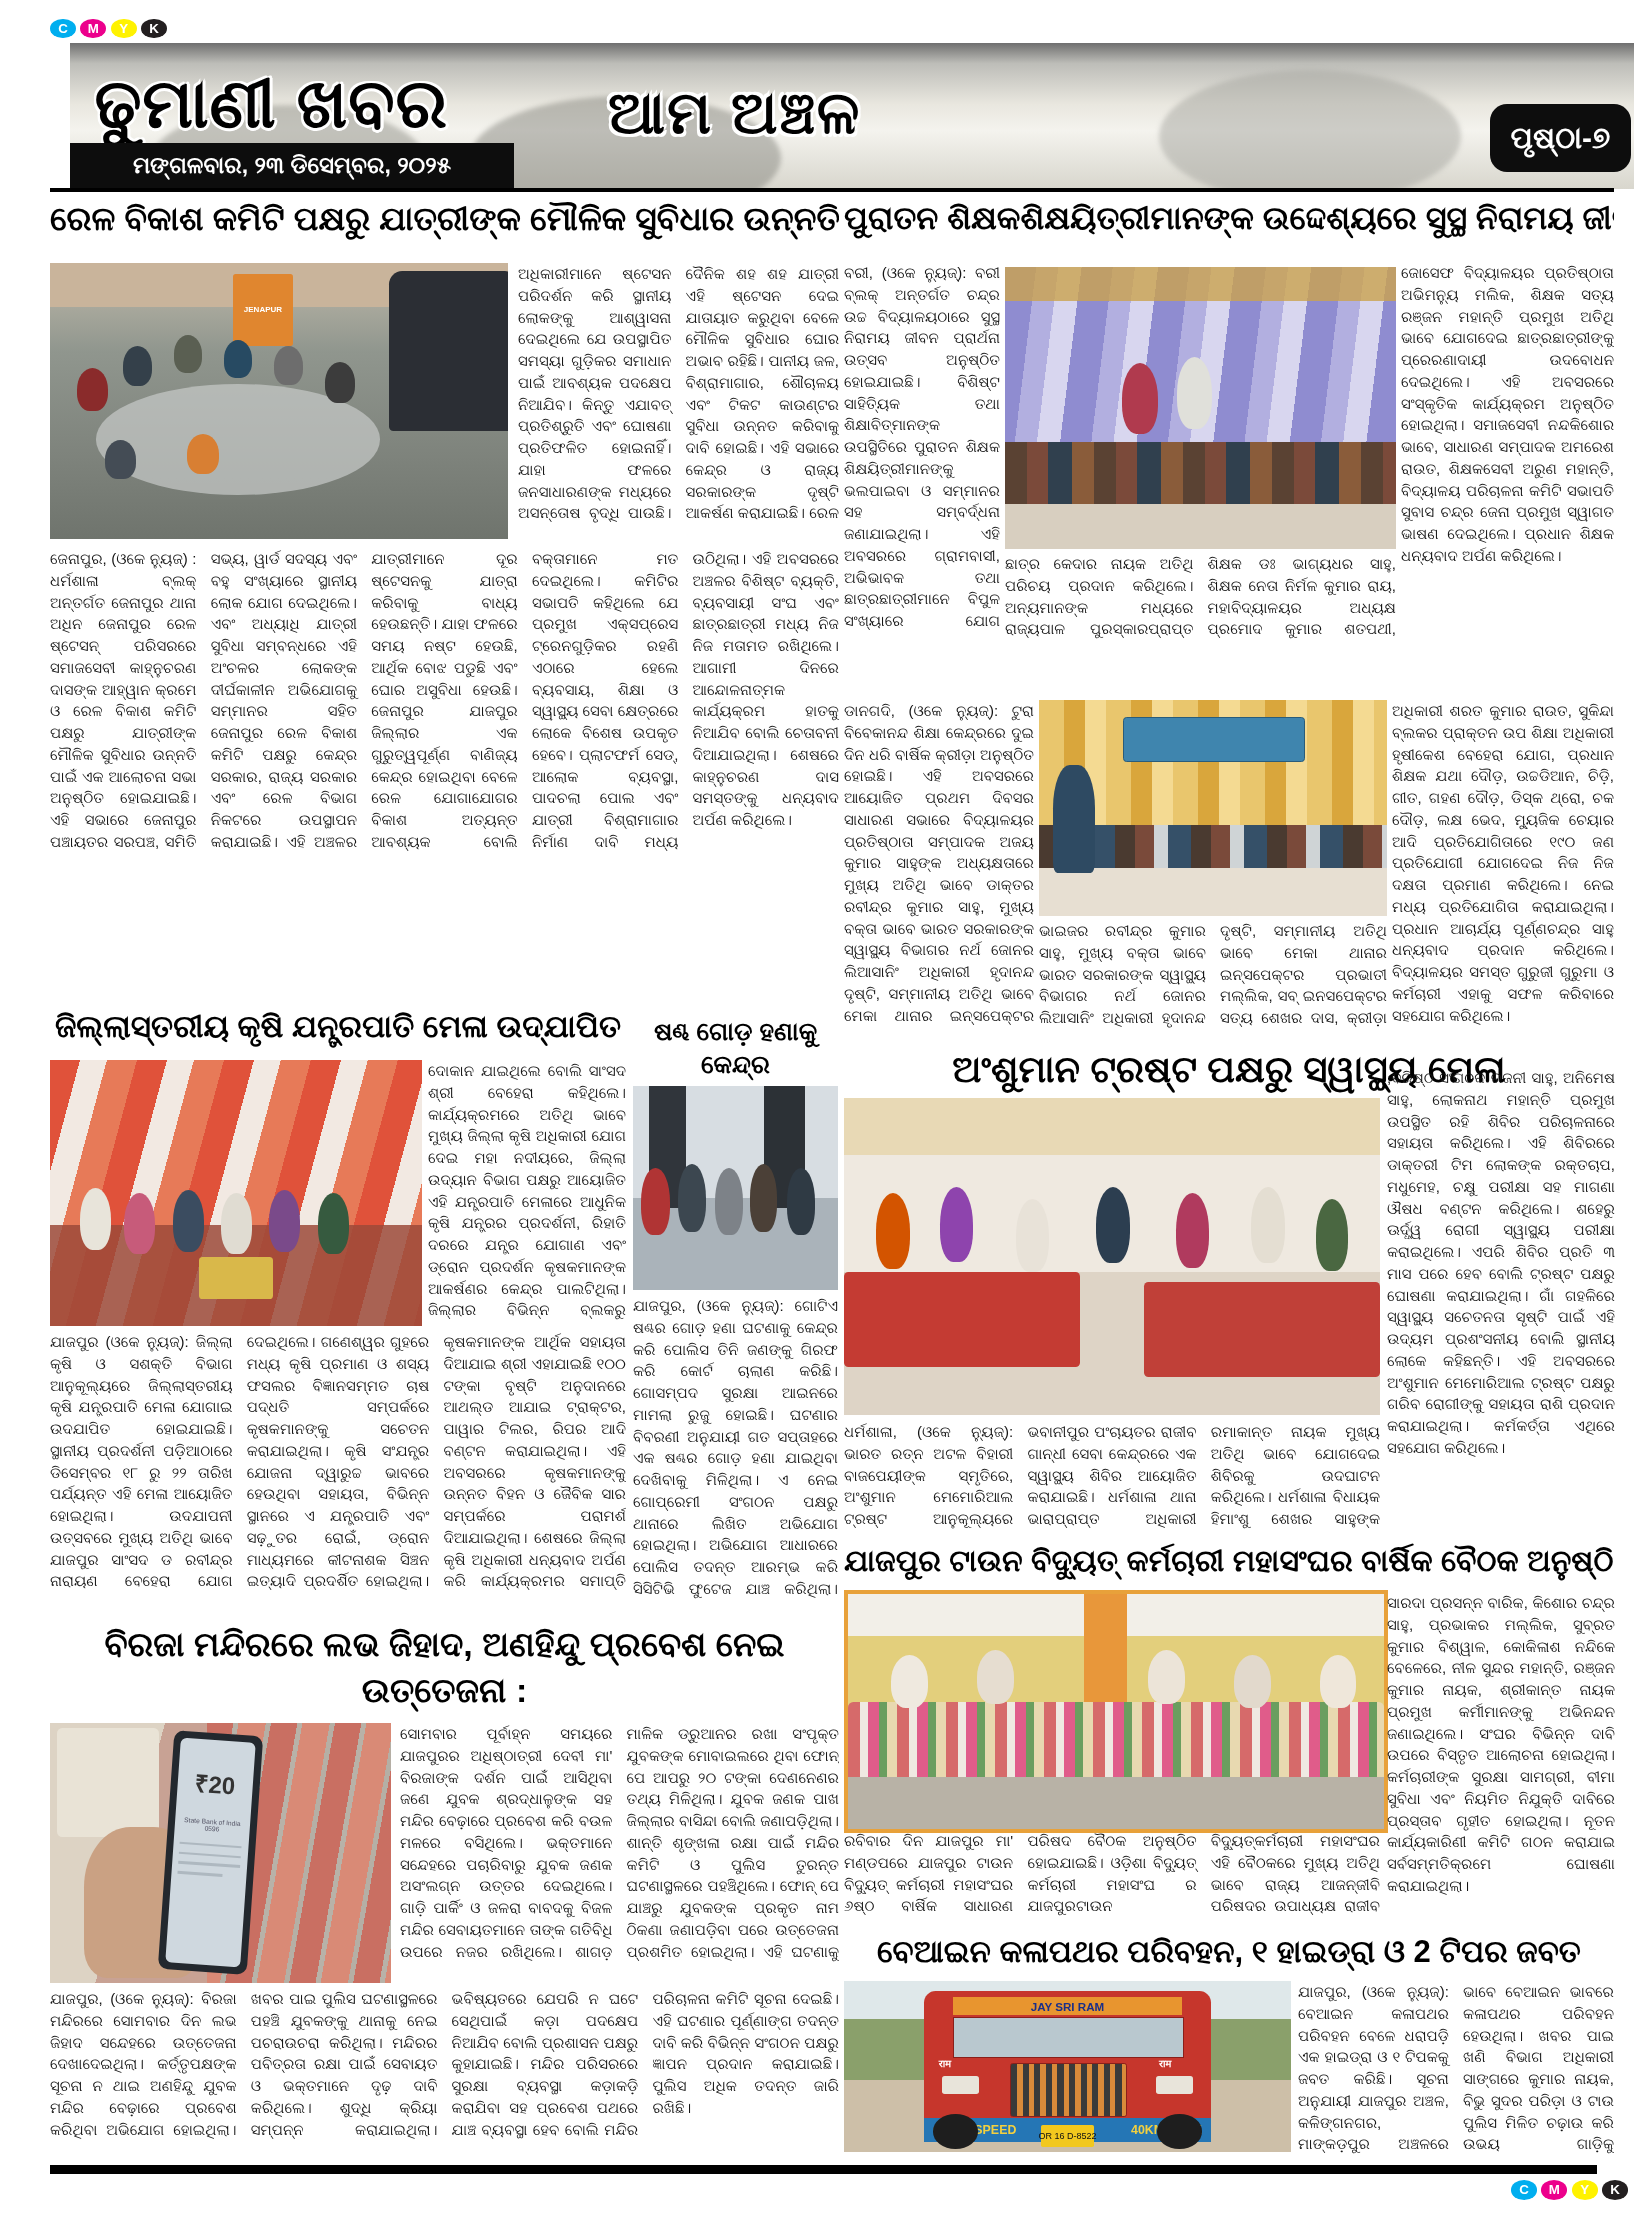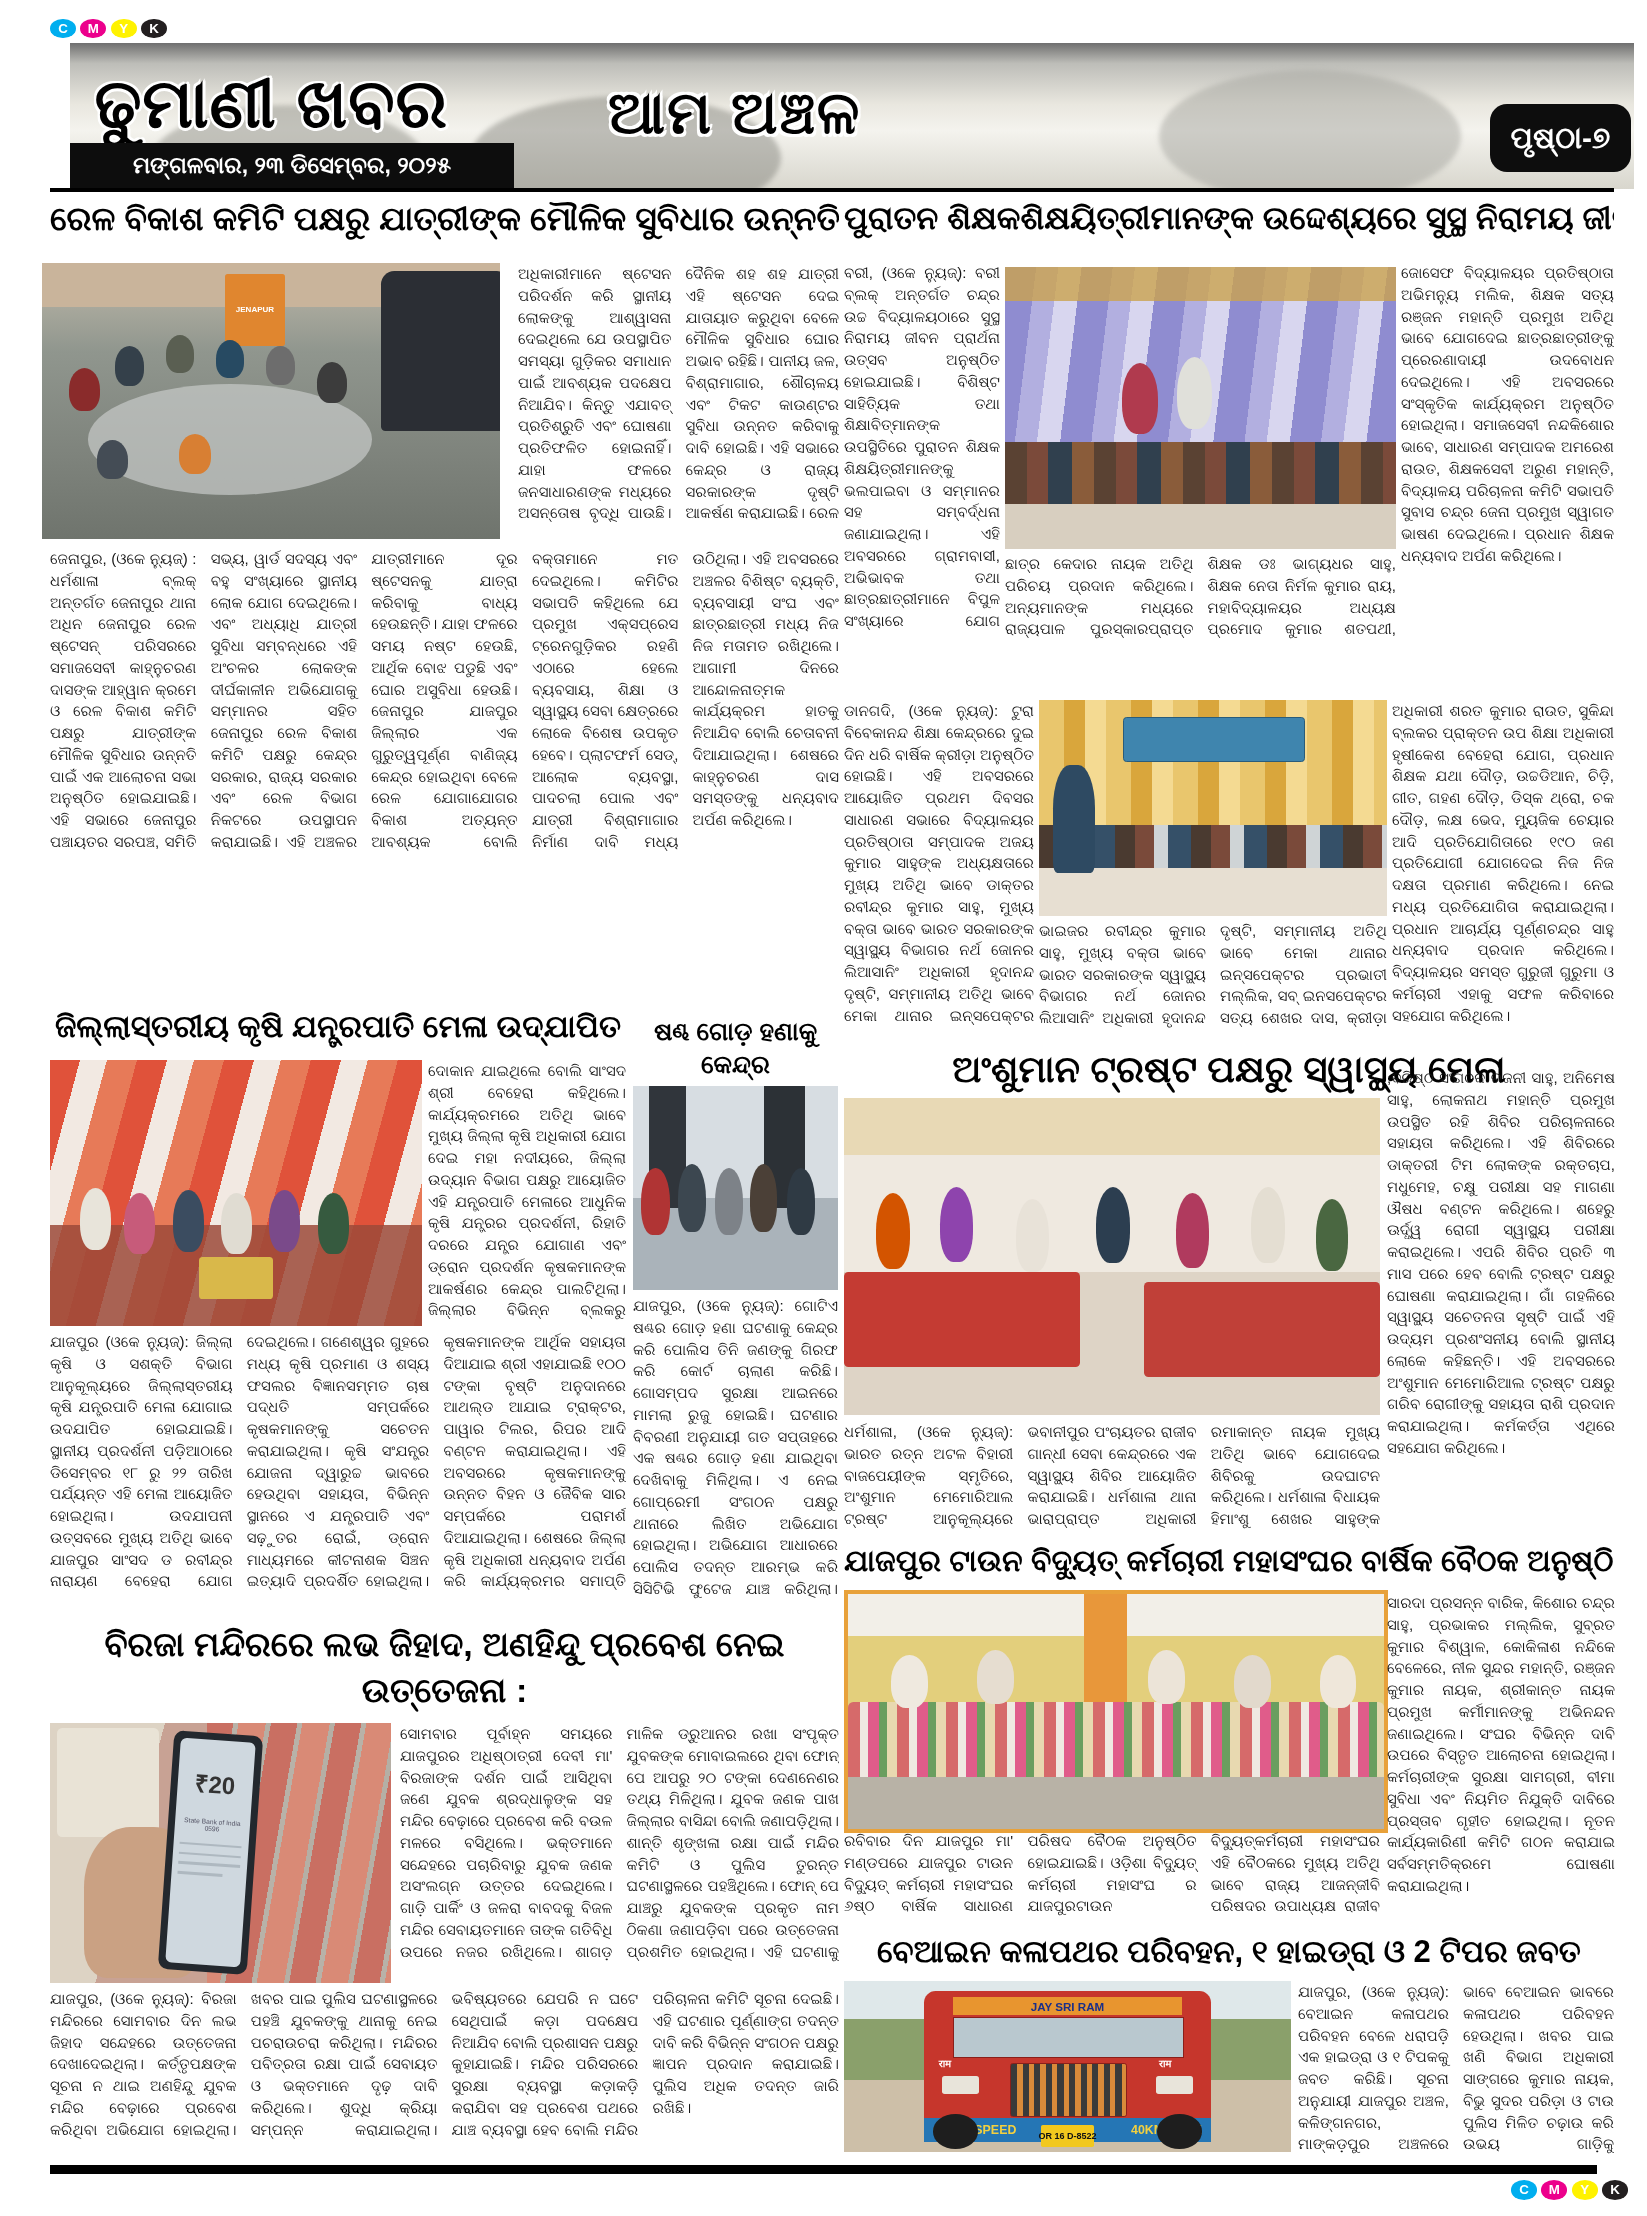--- a/index.html
+++ b/index.html
@@ -50,21 +50,21 @@
     <div class="mh-blob" style="left:1089px;top:27px;width:302px;height:133px;background:#a7a7a1;opacity:.5;"></div>
     <div class="abs nameplate" style="left:24.4px;top:21.3px;">ଢୁମାଣୀ ଖବର</div>
     <div class="abs section-title" style="left:538px;top:36px;">ଆମ ଅଞ୍ଚଳ</div>
     <div class="abs pagebadge" style="left:1420px;top:61px;width:141px;height:68px;">ପୃଷ୍ଠା-୭</div>
     <div class="abs datebar" style="left:0;top:100px;width:444px;height:45px;">ମଙ୍ଗଳବାର, ୨୩ ଡିସେମ୍ବର, ୨୦୨୫</div>
   </div>
   <div class="abs rule" style="left:50px;top:188px;width:1564px;height:4.4px;"></div>
 
   <div class="abs hl" style="left:50px;top:199px;width:789px;height:54px;font-size:33px;white-space:nowrap;">ରେଳ ବିକାଶ କମିଟି ପକ୍ଷରୁ ଯାତ୍ରୀଙ୍କ ମୌଳିକ ସୁବିଧାର ଉନ୍ନତି ପାଇଁ ଆଲୋଚନା ଓ ଦାବି</div>
 
-  <div class="abs photo" style="left:42px;top:263px;width:458px;height:276px;background:linear-gradient(180deg,#bcae9c 0%,#a8a89c 16%,#90968e 32%,#7e837c 70%,#6f746d 100%);">
+  <div class="abs photo" style="left:50px;top:263px;width:458px;height:276px;background:linear-gradient(180deg,#bcae9c 0%,#a8a89c 16%,#90968e 32%,#7e837c 70%,#6f746d 100%);">
     <div class="ph-el" style="left:0;top:0;width:100%;height:16%;background:#c9b49b;"></div>
     <div class="ph-el" style="left:40%;top:4%;width:13%;height:26%;background:#e0862f;border-radius:2.7px;display:flex;align-items:center;justify-content:center;">
       <span class="tinytxt" style="position:static;color:#fff;font-size:8px;">JENAPUR</span>
     </div>
     <div class="ph-el" style="left:74%;top:3%;width:27%;height:58%;background:#2b2e34;border-radius:13.3px 8px 4.4px 4.4px;"></div>
     <div class="ph-el" style="left:10%;top:44%;width:62%;height:40%;background:#c7cbc9;border-radius:50%;opacity:.7;"></div>
     <div class="person" style="left:6%;top:38%;width:31px;height:43px;background:#8a2b2b;"></div>
     <div class="person" style="left:16%;top:30%;width:29px;height:40px;background:#34404a;"></div>
     <div class="person" style="left:27%;top:26%;width:28.4px;height:38px;background:#5a5f52;"></div>
     <div class="person" style="left:38%;top:28%;width:28.4px;height:38px;background:#274a62;"></div>
@@ -207,21 +207,21 @@
       <div style="position:absolute;left:6%;top:56%;width:13%;height:12%;background:#e8e4da;border-radius:2.7px;"></div>
       <div style="position:absolute;left:81%;top:56%;width:13%;height:12%;background:#e8e4da;border-radius:2.7px;"></div>
       <div style="position:absolute;left:5%;top:44%;width:14%;height:10%;color:#fff;font-weight:bold;font-size:9.8px;">राम</div>
       <div style="position:absolute;left:82%;top:44%;width:14%;height:10%;color:#fff;font-weight:bold;font-size:9.8px;">राम</div>
       <div style="position:absolute;left:0;top:84%;width:100%;height:16%;background:#2576b5;display:flex;align-items:center;justify-content:space-between;padding:0 3%;box-sizing:border-box;">
         <span style="color:#f4d03f;font-weight:bold;font-size:12.4px;white-space:nowrap;">GOOD SPEED</span>
         <span style="color:#f4d03f;font-weight:bold;font-size:12.4px;white-space:nowrap;">40KM LUCK</span>
       </div>
     </div>
     <div class="ph-el" style="left:44%;top:84%;width:12%;height:13%;background:#f2c81e;display:flex;align-items:center;justify-content:center;border-radius:1.8px;">
-      <span style="color:#111;font-weight:bold;font-size:9px;white-space:nowrap;">OR 16 D-8522</span>
+      <span style="color:#111;font-weight:normal;font-size:9px;white-space:nowrap;">OR 16 D-8522</span>
     </div>
     <div class="ph-el" style="left:20%;top:78%;width:10%;height:20%;background:#1e1e1e;border-radius:50%;"></div>
     <div class="ph-el" style="left:70%;top:78%;width:10%;height:20%;background:#1e1e1e;border-radius:50%;"></div>
   </div>
 
   <div class="abs body-text c2" style="left:1298px;top:1981px;width:316px;height:176px;">ଯାଜପୁର, (ଓକେ ନ୍ୟୁଜ୍): ବେଆଇନ କଳାପଥର ପରିବହନ ବେଳେ ଧରାପଡ଼ି ଏକ ହାଇଡ୍ରା ଓ ୧ ଟିପକକୁ ଜବତ କରିଛି। ସୂଚନା ଅନୁଯାୟୀ ଯାଜପୁର ଅଞ୍ଚଳ, କଳିଙ୍ଗନଗର, ମାଙ୍କଡ଼ପୁର ଅଞ୍ଚଳରେ ଭାବେ ବେଆଇନ ଭାବରେ କଳାପଥର ପରିବହନ ହେଉଥିଲା। ଖବର ପାଇ ଖଣି ବିଭାଗ ଅଧିକାରୀ ସାଙ୍ଗରେ କୁମାର ନାୟକ, ବିଭୁ ସୁଦର ପରିଡ଼ା ଓ ଟାଉ ପୁଲିସ ମିଳିତ ଚଢ଼ାଉ କରି ଉଭୟ ଗାଡ଼ିକୁ ଅଟକାଇଥିଲେ। ଅଞ୍ଚଳରୁ ୧ ହାଇଡ୍ରା ଓ ୧ ଟିପର ଜବତ କରି ଟାଉନ ଥାନାକୁ ହସ୍ତାନ୍ତର କରାଯାଇଛି।</div>
 
   <div class="abs rule" style="left:50px;top:2165px;width:1547px;height:9px;"></div>
   <div class="abs cmyk" style="left:1511px;top:2180px;">
     <div class="dot" style="background:#00aeef">C</div>

